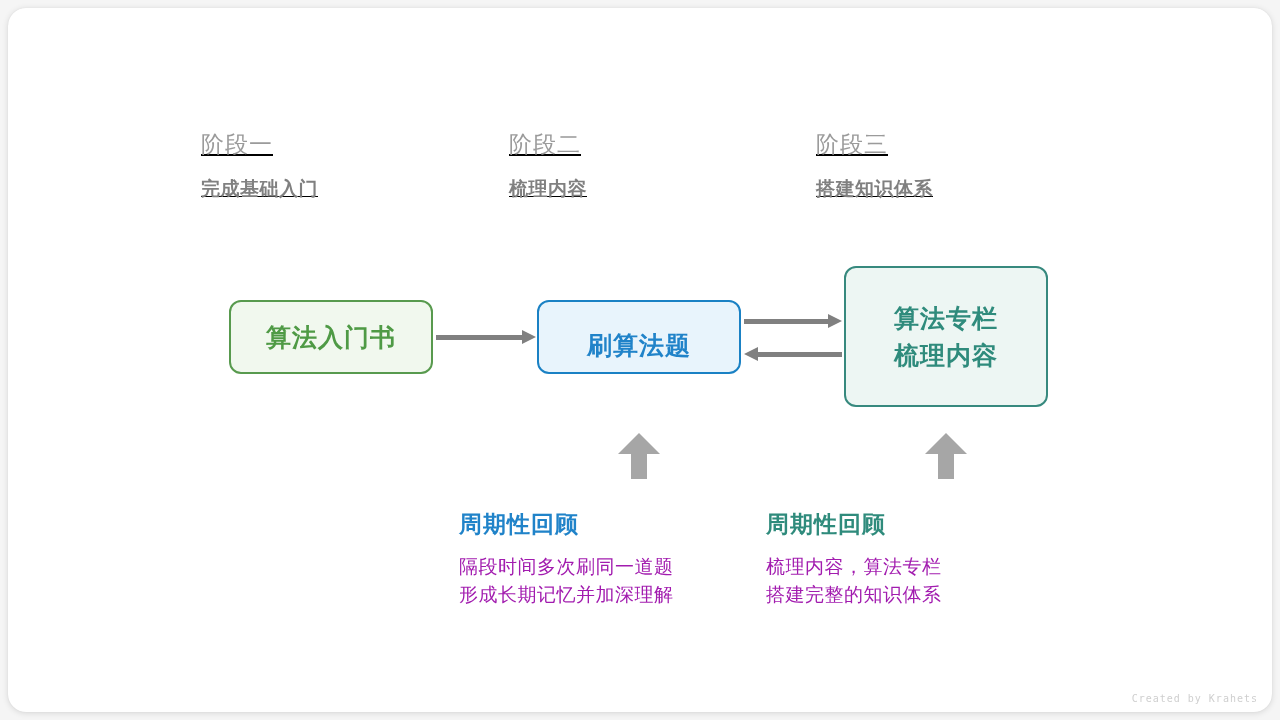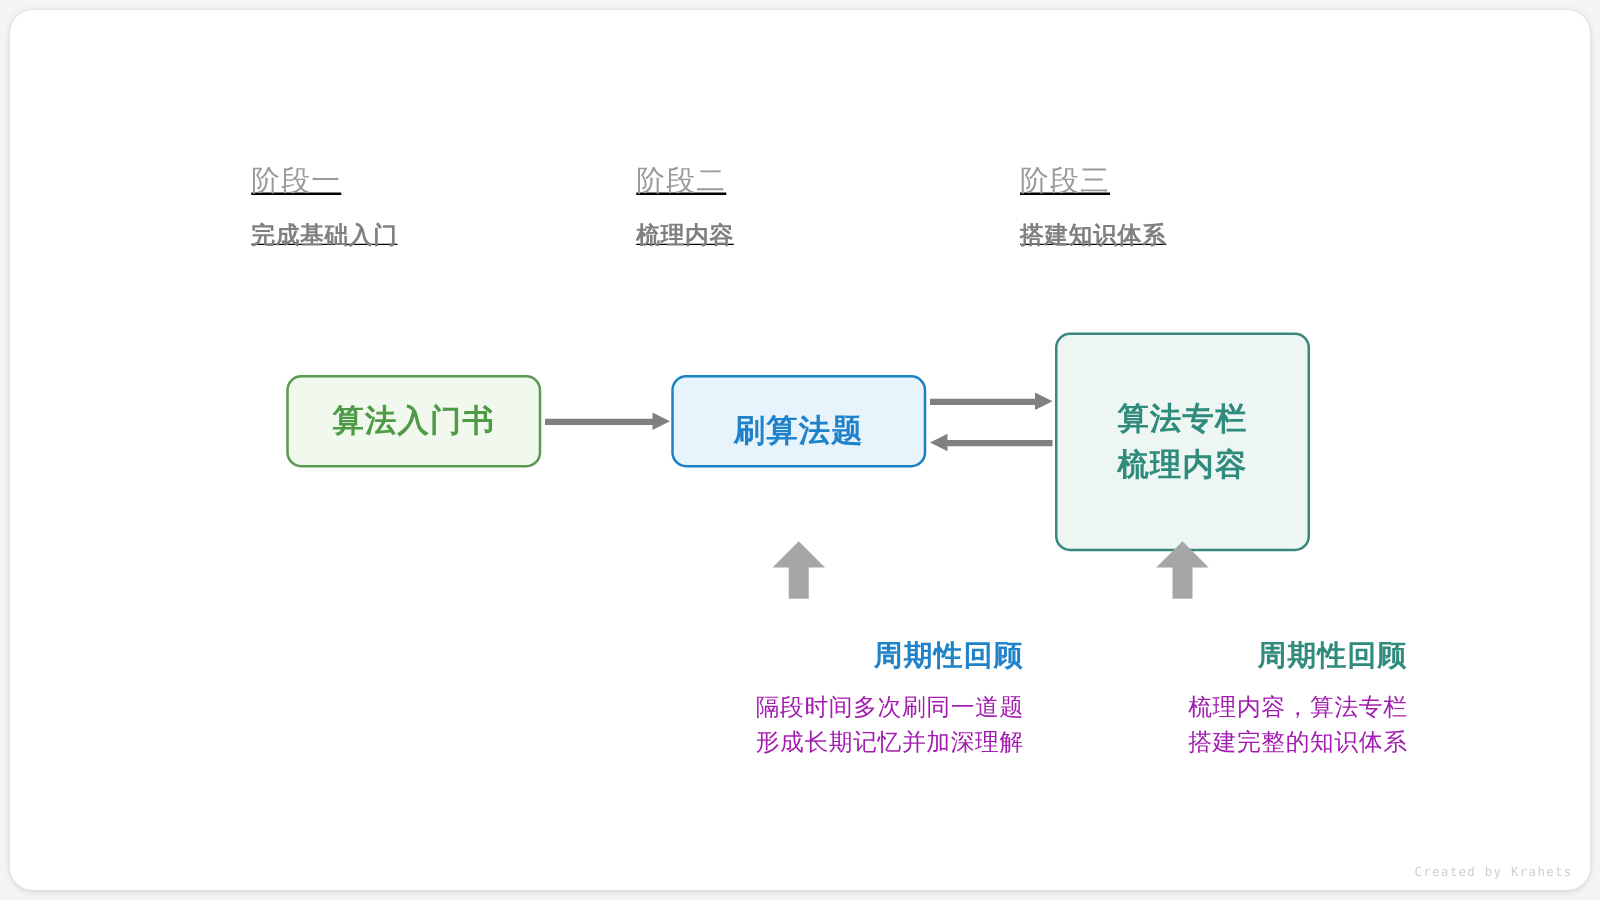--- a/index.html
+++ b/index.html
@@ -87,21 +87,21 @@
   #node-book .node-line { color: #4f9a45; }
 
   #node-practice {
     left: 537px; top: 300px; width: 204px; height: 74px;
     background: #e8f4fc;
     border-color: #1a81c4;
   }
   #node-practice .node-line { color: #2083c9; margin-top: 16px; }
 
   #node-resources {
-    left: 844px; top: 266px; width: 204px; height: 175px;
+    left: 844px; top: 266px; width: 204px; height: 141px;
     background: #edf6f3;
     border-color: #37897e;
   }
   #node-resources .node-line { color: #2f8b7c; }
 
   
   .h-arrow {
     position: absolute;
     height: 8px;
   }
@@ -159,21 +159,21 @@
     border-right: 21px solid transparent;
     border-bottom: 21px solid #a6a6a6;
   }
   #up-arrow-review { left: 618px; top: 433px; }
   #up-arrow-summary { left: 925px; top: 433px; }
 
   
   .annotation {
     position: absolute;
     width: 360px;
-    text-align: right;
+    text-align: left;
   }
   .annotation-title {
     font-size: 23px;
     font-weight: bold;
     line-height: 32px;
     letter-spacing: 1px;
     white-space: nowrap;
   }
   .annotation-desc-line {
     font-size: 19px;

